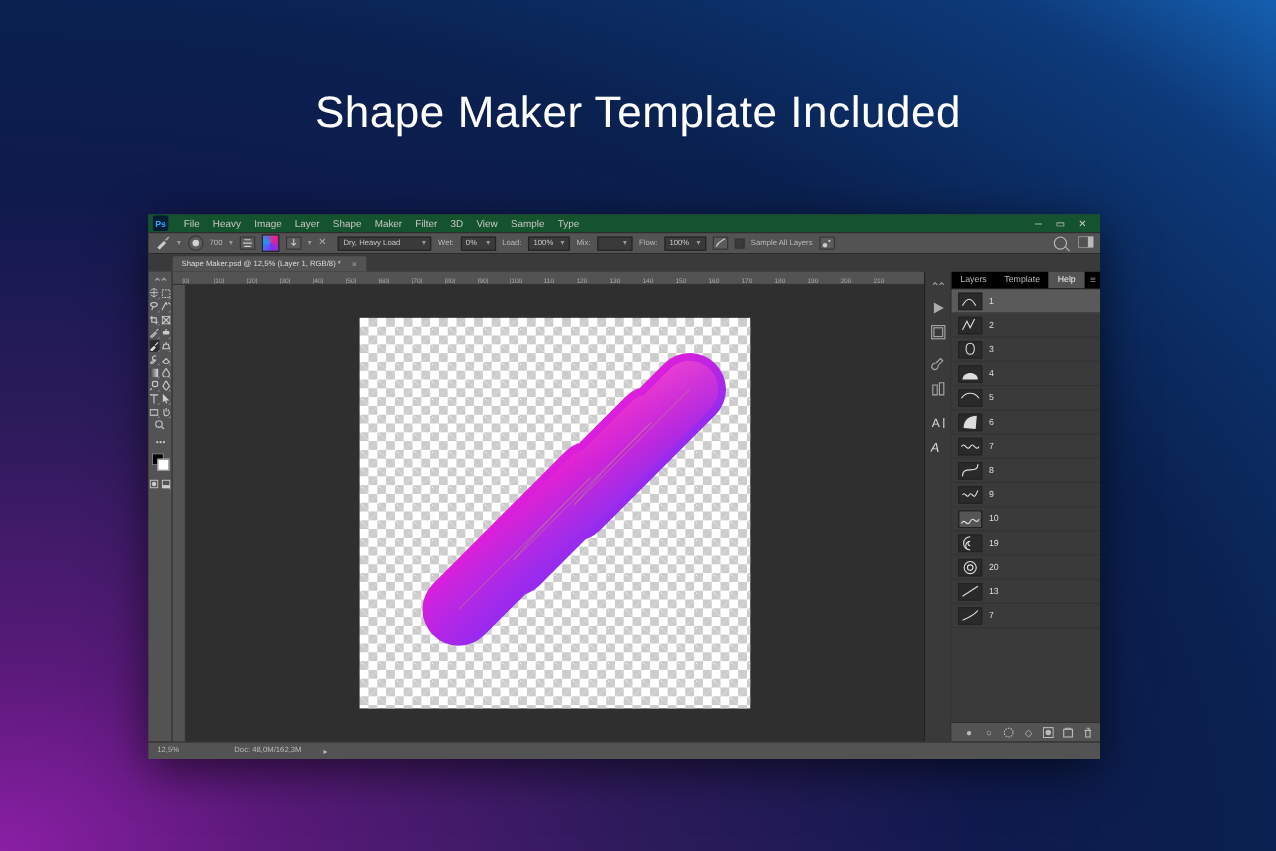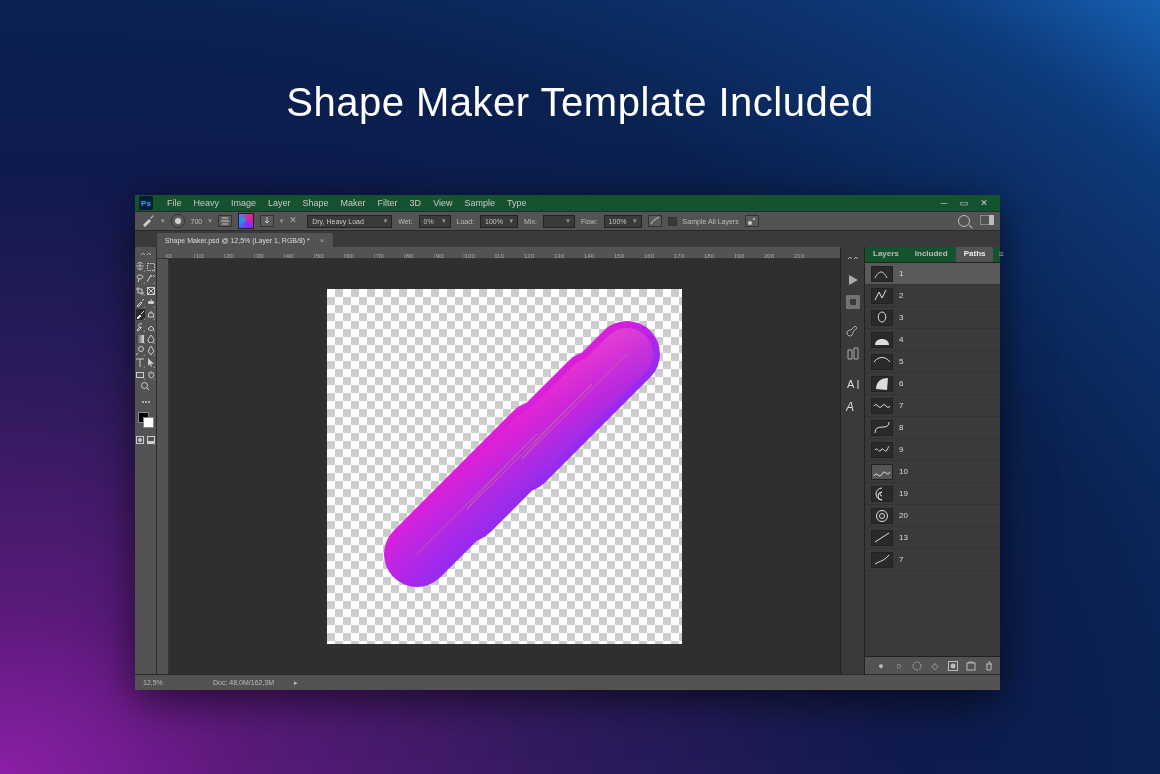--- a/index.html
+++ b/index.html
@@ -70,21 +70,21 @@
     position:relative;
   }
   .shape-svg{position:absolute;inset:0;}
 
   .midbar{width:24px;background:#3a3a3a;display:flex;flex-direction:column;align-items:center;border-left:1px solid #222;}
   .mid-btn{width:18px;height:18px;margin:2px 0;display:flex;align-items:center;justify-content:center;cursor:pointer;}
   .mid-btn svg{display:block;}
   .midbar .play{color:#888;}
 
   .panels{width:136px;background:#535353;display:flex;flex-direction:column;border-left:1px solid #222;}
-  .panel-tabs{height:16px;display:flex;border-bottom:1px solid #222;background:#14532d;font-weight:bold;}
+  .panel-tabs{height:16px;display:flex;border-bottom:1px solid #222;background:#000000;}
   .ptab{padding:2px 8px;font-size:8px;color:#bbb;cursor:pointer;}
   .ptab.active{background:#535353;color:#eee;}
   .pmenu{margin-left:auto;padding:2px 5px;color:#999;cursor:pointer;}
   .path-list{flex:1;overflow:auto;background:#3a3a3a;}
   .path-row{height:22px;display:flex;align-items:center;gap:6px;padding:0 6px;border-bottom:1px solid #333;cursor:pointer;}
   .path-row.selected{background:#5a5a5a;}
   .path-thumb{width:22px;height:16px;background:#2a2a2a;border:1px solid #222;display:flex;align-items:center;justify-content:center;overflow:hidden;}
   .path-thumb svg{display:block;}
   .path-label{font-size:8px;color:#ddd;}
   .panel-footer{height:18px;display:flex;align-items:center;justify-content:flex-end;gap:8px;padding:0 6px;border-top:1px solid #222;background:#535353;}
@@ -521,22 +521,22 @@
       <div class="mid-btn">
           <svg width="14" height="14">
             <text x="0" y="12" font-size="12" fill="#ddd" font-style="italic" font-family="serif">A</text>
           </svg>
         </div>
     </div>
 
     <div class="panels">
       <div class="panel-tabs">
         <div class="ptab">Layers</div>
-        <div class="ptab">Included</div>
-        <div class="ptab active">Paths</div>
+        <div class="ptab">Template</div>
+        <div class="ptab active">Help</div>
         <div class="pmenu">≡</div>
       </div>
       <div class="path-list" id="path-list">
           <div class="path-row selected">
             <div class="path-thumb">
               <svg width="20" height="15" viewBox="0 0 20 15">
                 <path d="M3 12c4-8 8-8 12 0" stroke="#ddd" fill="none"></path>
               </svg>
             </div>
             <span class="path-label">1</span>

